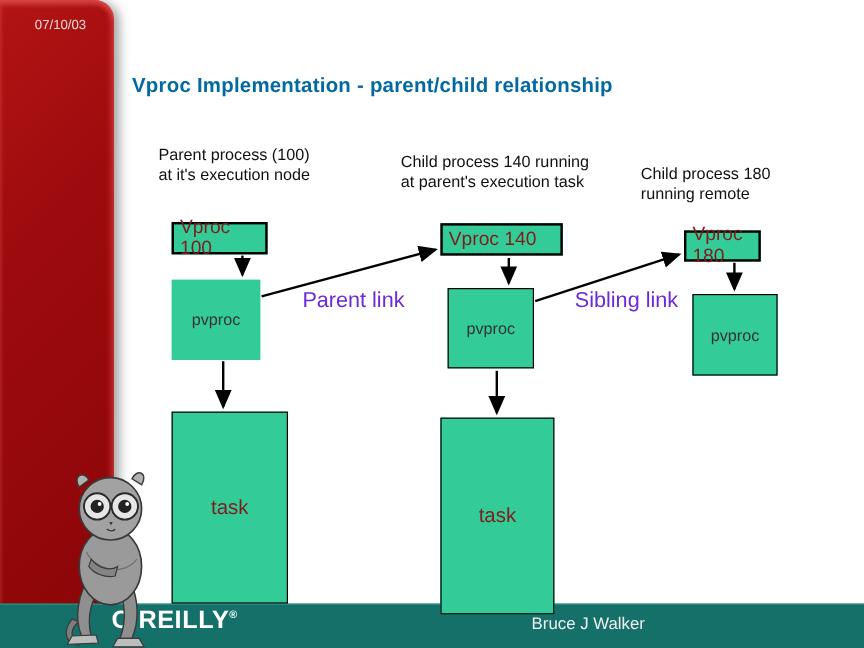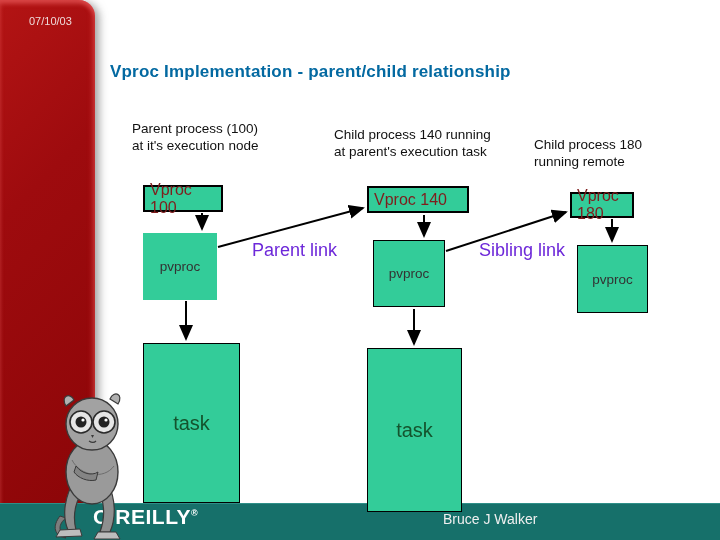--- a/index.html
+++ b/index.html
@@ -34,21 +34,21 @@
           display:flex; align-items:center; padding-left:5px; }
   .v100 { left:143px; top:185px; width:80px; height:27px; }
   .v140 { left:367px; top:186px; width:102px; height:27px; }
   .v180 { left:570px; top:192px; width:64px; height:26px; }
 
   .pbox { color:#333; font-size:13.5px; display:flex; align-items:center; justify-content:center; }
   .p-left  { left:143px; top:233px; width:74px; height:67px; }
   .p-mid   { left:373px; top:240px; width:72px; height:67px; border:1.5px solid #000; }
   .p-right { left:577px; top:245px; width:71px; height:68px; border:1.5px solid #000; }
 
-  .tbox { border:1.5px solid #000; color:#14532d; font-size:20px;
+  .tbox { border:1.5px solid #000; color:#7f1d1d; font-size:17px;
           display:flex; align-items:center; justify-content:center; }
   .t-left  { left:143px; top:343px; width:97px; height:160px; }
   .t-right { left:367px; top:348px; width:95px; height:164px; }
 
   .linklbl { position:absolute; font-size:18px; color:#6d28d9; z-index:2; }
   .lk-parent { left:252px; top:240px; }
   .lk-sibling { left:479px; top:240px; }
 
   .arrows { position:absolute; left:0; top:0; width:720px; height:540px; z-index:4; pointer-events:none; }
 

